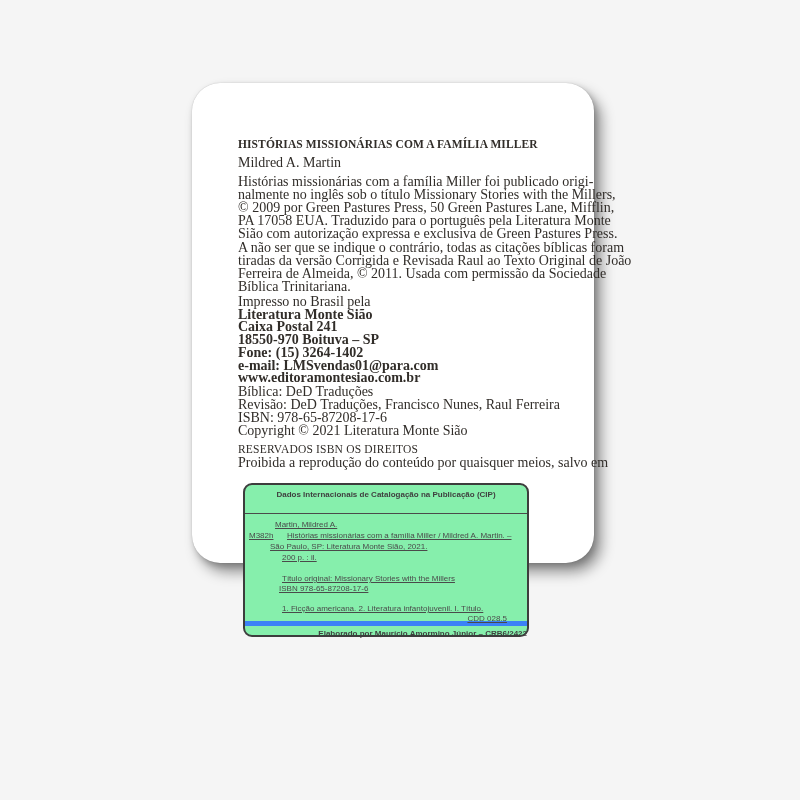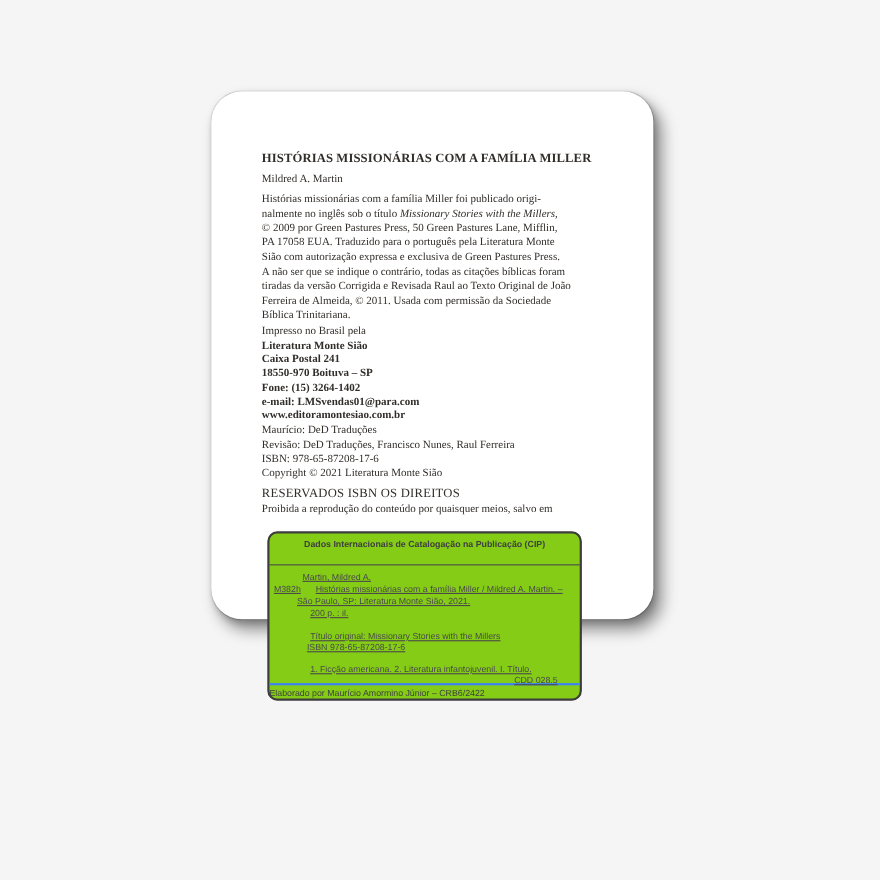--- a/index.html
+++ b/index.html
@@ -12,54 +12,54 @@
   }
   .page{
     position:absolute;
     left:192px;top:83px;
     width:402px;height:480px;
     background:#ffffff;
     box-shadow:7px 9px 14px rgba(0,0,0,0.42), 2px 3px 6px rgba(0,0,0,0.18), 0 0 1px rgba(0,0,0,0.25);
     border-radius:28px;
   }
   .blk{position:absolute;left:46px;color:#312d29;}
-  .ln{font-size:10px;line-height:13px;white-space:nowrap;}
+  .ln{font-size:14px;line-height:13px;white-space:nowrap;}
   .title-ln{font-size:11.5px;font-weight:bold;letter-spacing:.1px;white-space:nowrap;}
   .bold .ln{font-weight:bold;}
   .imprint .ln{line-height:12.7px;}
-  .it{font-style:italic;}
+  .it{}
   .caps-heading{font-size:11.5px;line-height:14px;letter-spacing:.2px;white-space:nowrap;}
 
   .cipbox{
     position:absolute;
     left:51px;top:400px;
     width:282px;height:150px;
     border:2px solid #3d3d3d;
     border-radius:9px;
     font-family:"Liberation Sans", sans-serif;
     color:#4a4a4a;
-    background:#84cc16;
+    background:#86efac;
   }
   .cip-header{
     padding-top:4px;
     height:24px;
     border-bottom:1px solid #4a4a4a;
     text-align:center;
     font-weight:bold;
     font-size:8px;
     line-height:11px;
     color:#3f3f3f;
   }
   .cip-body{position:relative;height:107px;}
   .cip-ln{position:absolute;font-size:8px;line-height:9px;white-space:nowrap;text-decoration:underline;}
   .cip-footer{
-    border-top:2px solid #3b82f6;
+    border-top:5px solid #3b82f6;
     height:17px;
-    text-align:left;
-    font-weight:normal;
+    text-align:right;
+    font-weight:bold;
     font-size:8px;
     line-height:16px;
     color:#3f3f3f;
   }
 </style>
 </head>
 <body>
 
 <div class="canvas">
   <div class="page">
@@ -93,21 +93,21 @@
         <div class="ln">Literatura Monte Sião</div>
         <div class="ln">Caixa Postal 241</div>
         <div class="ln">18550-970 Boituva – SP</div>
         <div class="ln">Fone: (15) 3264-1402</div>
         <div class="ln">e-mail: LMSvendas01@para.com</div>
         <div class="ln">www.editoramontesiao.com.br</div>
       </div>
     </div>
 
     <div class="blk" style="top:302px">
-      <div class="ln">Maurício: DeD Traduções</div>
+      <div class="ln">Bíblica: DeD Traduções</div>
       <div class="ln">Revisão: DeD Traduções, Francisco Nunes, Raul Ferreira</div>
       <div class="ln">ISBN: 978-65-87208-17-6</div>
       <div class="ln">Copyright © 2021 Literatura Monte Sião</div>
     </div>
 
     <div class="blk" style="top:359px">
       <div class="caps-heading">RESERVADOS ISBN OS DIREITOS</div>
       <div class="ln">Proibida a reprodução do conteúdo por quaisquer meios, salvo em</div>
     </div>
 

